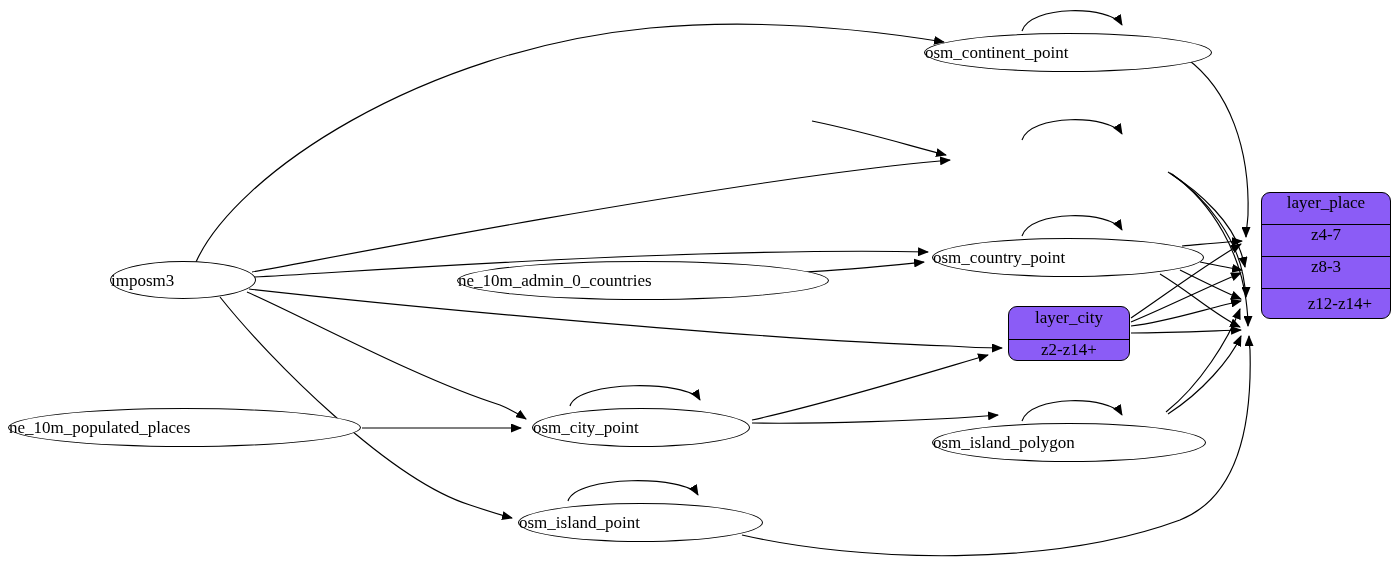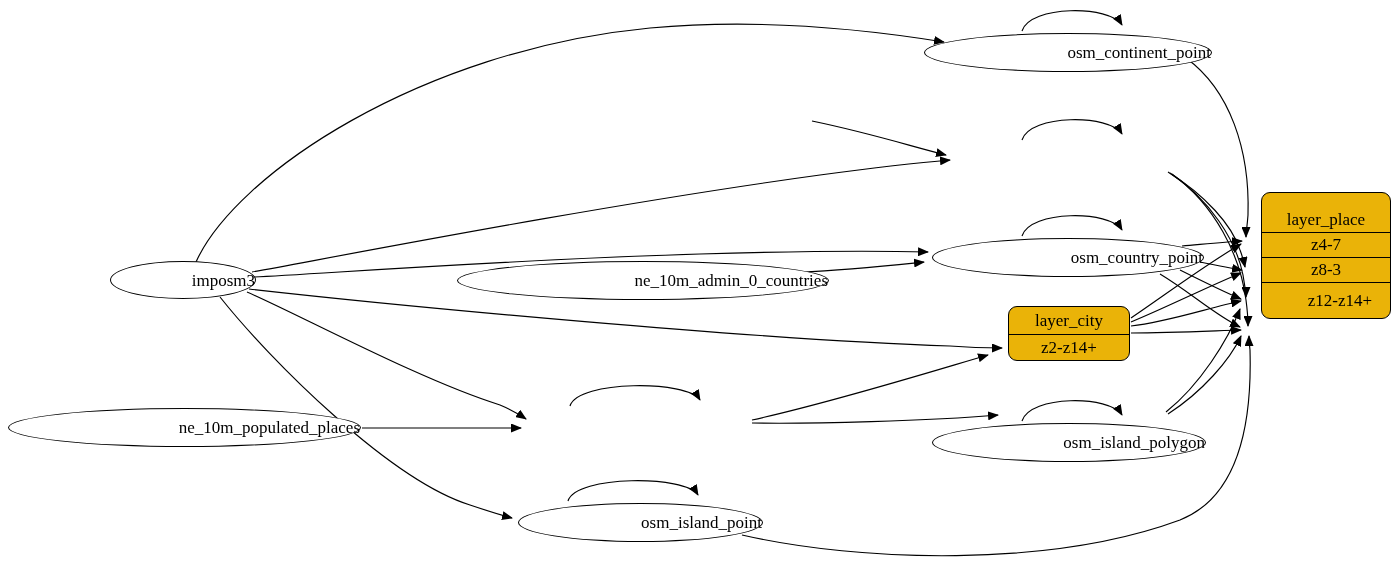--- a/index.html
+++ b/index.html
@@ -1,25 +1,25 @@
 <!DOCTYPE html>
 <html><head>
 <meta charset="utf-8">
 <title>Graph</title>
 <style>
   html,body{margin:0;padding:0;background:#ffffff;}
   #stage{position:relative;width:1395px;height:568px;background:#ffffff;
          font-family:"Liberation Serif","DejaVu Serif",serif;overflow:hidden;}
   #edges{position:absolute;left:0;top:0;width:1395px;height:568px;}
-  .node{position:absolute;display:flex;align-items:center;justify-content:flex-end;
+  .node{position:absolute;display:flex;align-items:center;justify-content:flex-start;
         box-sizing:border-box;}
   .ellipse{border:1.1px solid #000;border-radius:50%;background:#fff;}
   .ellipse .lbl{font-size:17px;color:#000;white-space:nowrap;line-height:1;}
-  .rec{border:1.2px solid #000;border-radius:9px;background:#eab308;
-       flex-direction:column;overflow:hidden;}
+  .rec{border:1.2px solid #000;border-radius:9px;background:#8b5cf6;
+       flex-direction:column;overflow:hidden;gap:11px;}
   .rec .row{width:100%;display:flex;align-items:center;justify-content:center;
             font-size:17px;color:#000;white-space:nowrap;box-sizing:border-box;}
   .rec .row + .row{border-top:1.2px solid #000;}
 </style>
 </head>
 <body>
 
 <div id="stage">
 
   <svg id="edges" viewBox="0 0 1395 568" xmlns="http://www.w3.org/2000/svg">
@@ -90,20 +90,23 @@
 
   <div class="node ellipse" style="left:924px;top:33px;width:288px;height:39px;">
     <span class="lbl">osm_continent_point</span>
   </div>
 
 
   <div class="node ellipse" style="left:932px;top:238px;width:272px;height:39px;">
     <span class="lbl">osm_country_point</span>
   </div>
 
+  <div class="node ellipse" style="left:532px;top:408px;width:218px;height:39px;">
+    <span class="lbl">osm_city_point</span>
+  </div>
 
   <div class="node ellipse" style="left:932px;top:423px;width:274px;height:39px;">
     <span class="lbl">osm_island_polygon</span>
   </div>
 
   <div class="node ellipse" style="left:518px;top:503px;width:245px;height:39px;">
     <span class="lbl">osm_island_point</span>
   </div>
 
   <div class="node rec" style="left:1261px;top:192px;width:130px;height:127px;">

